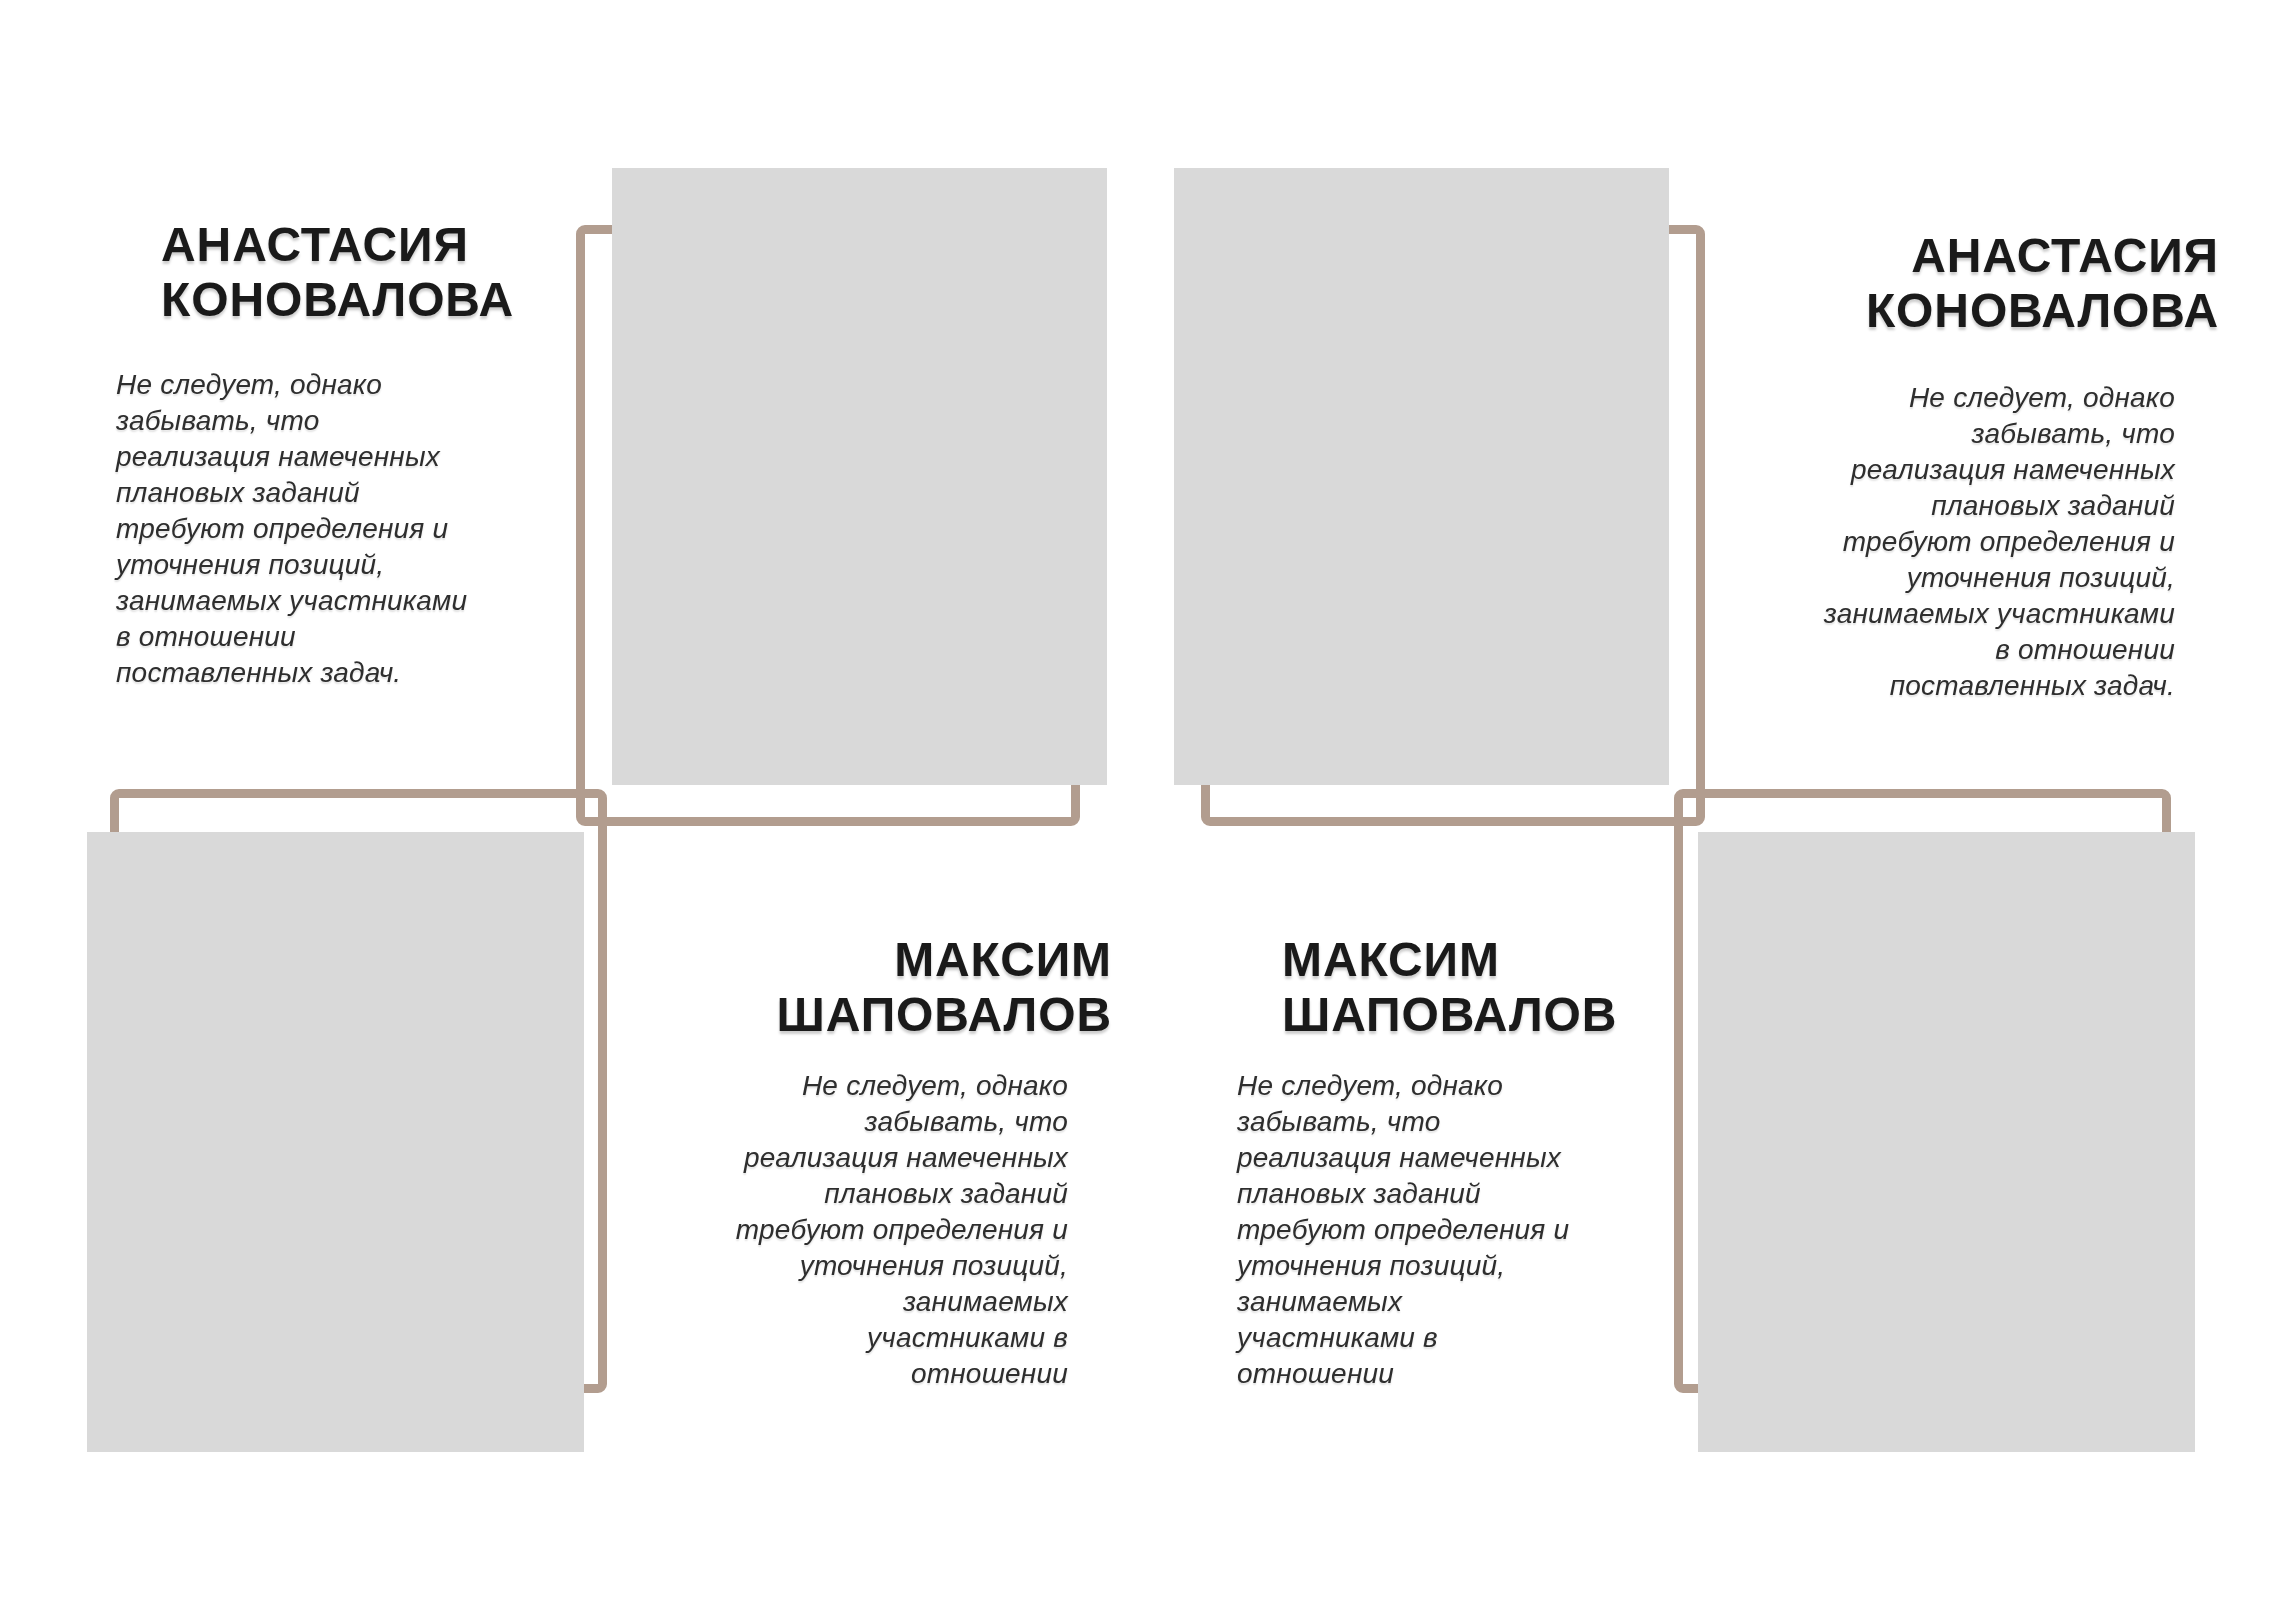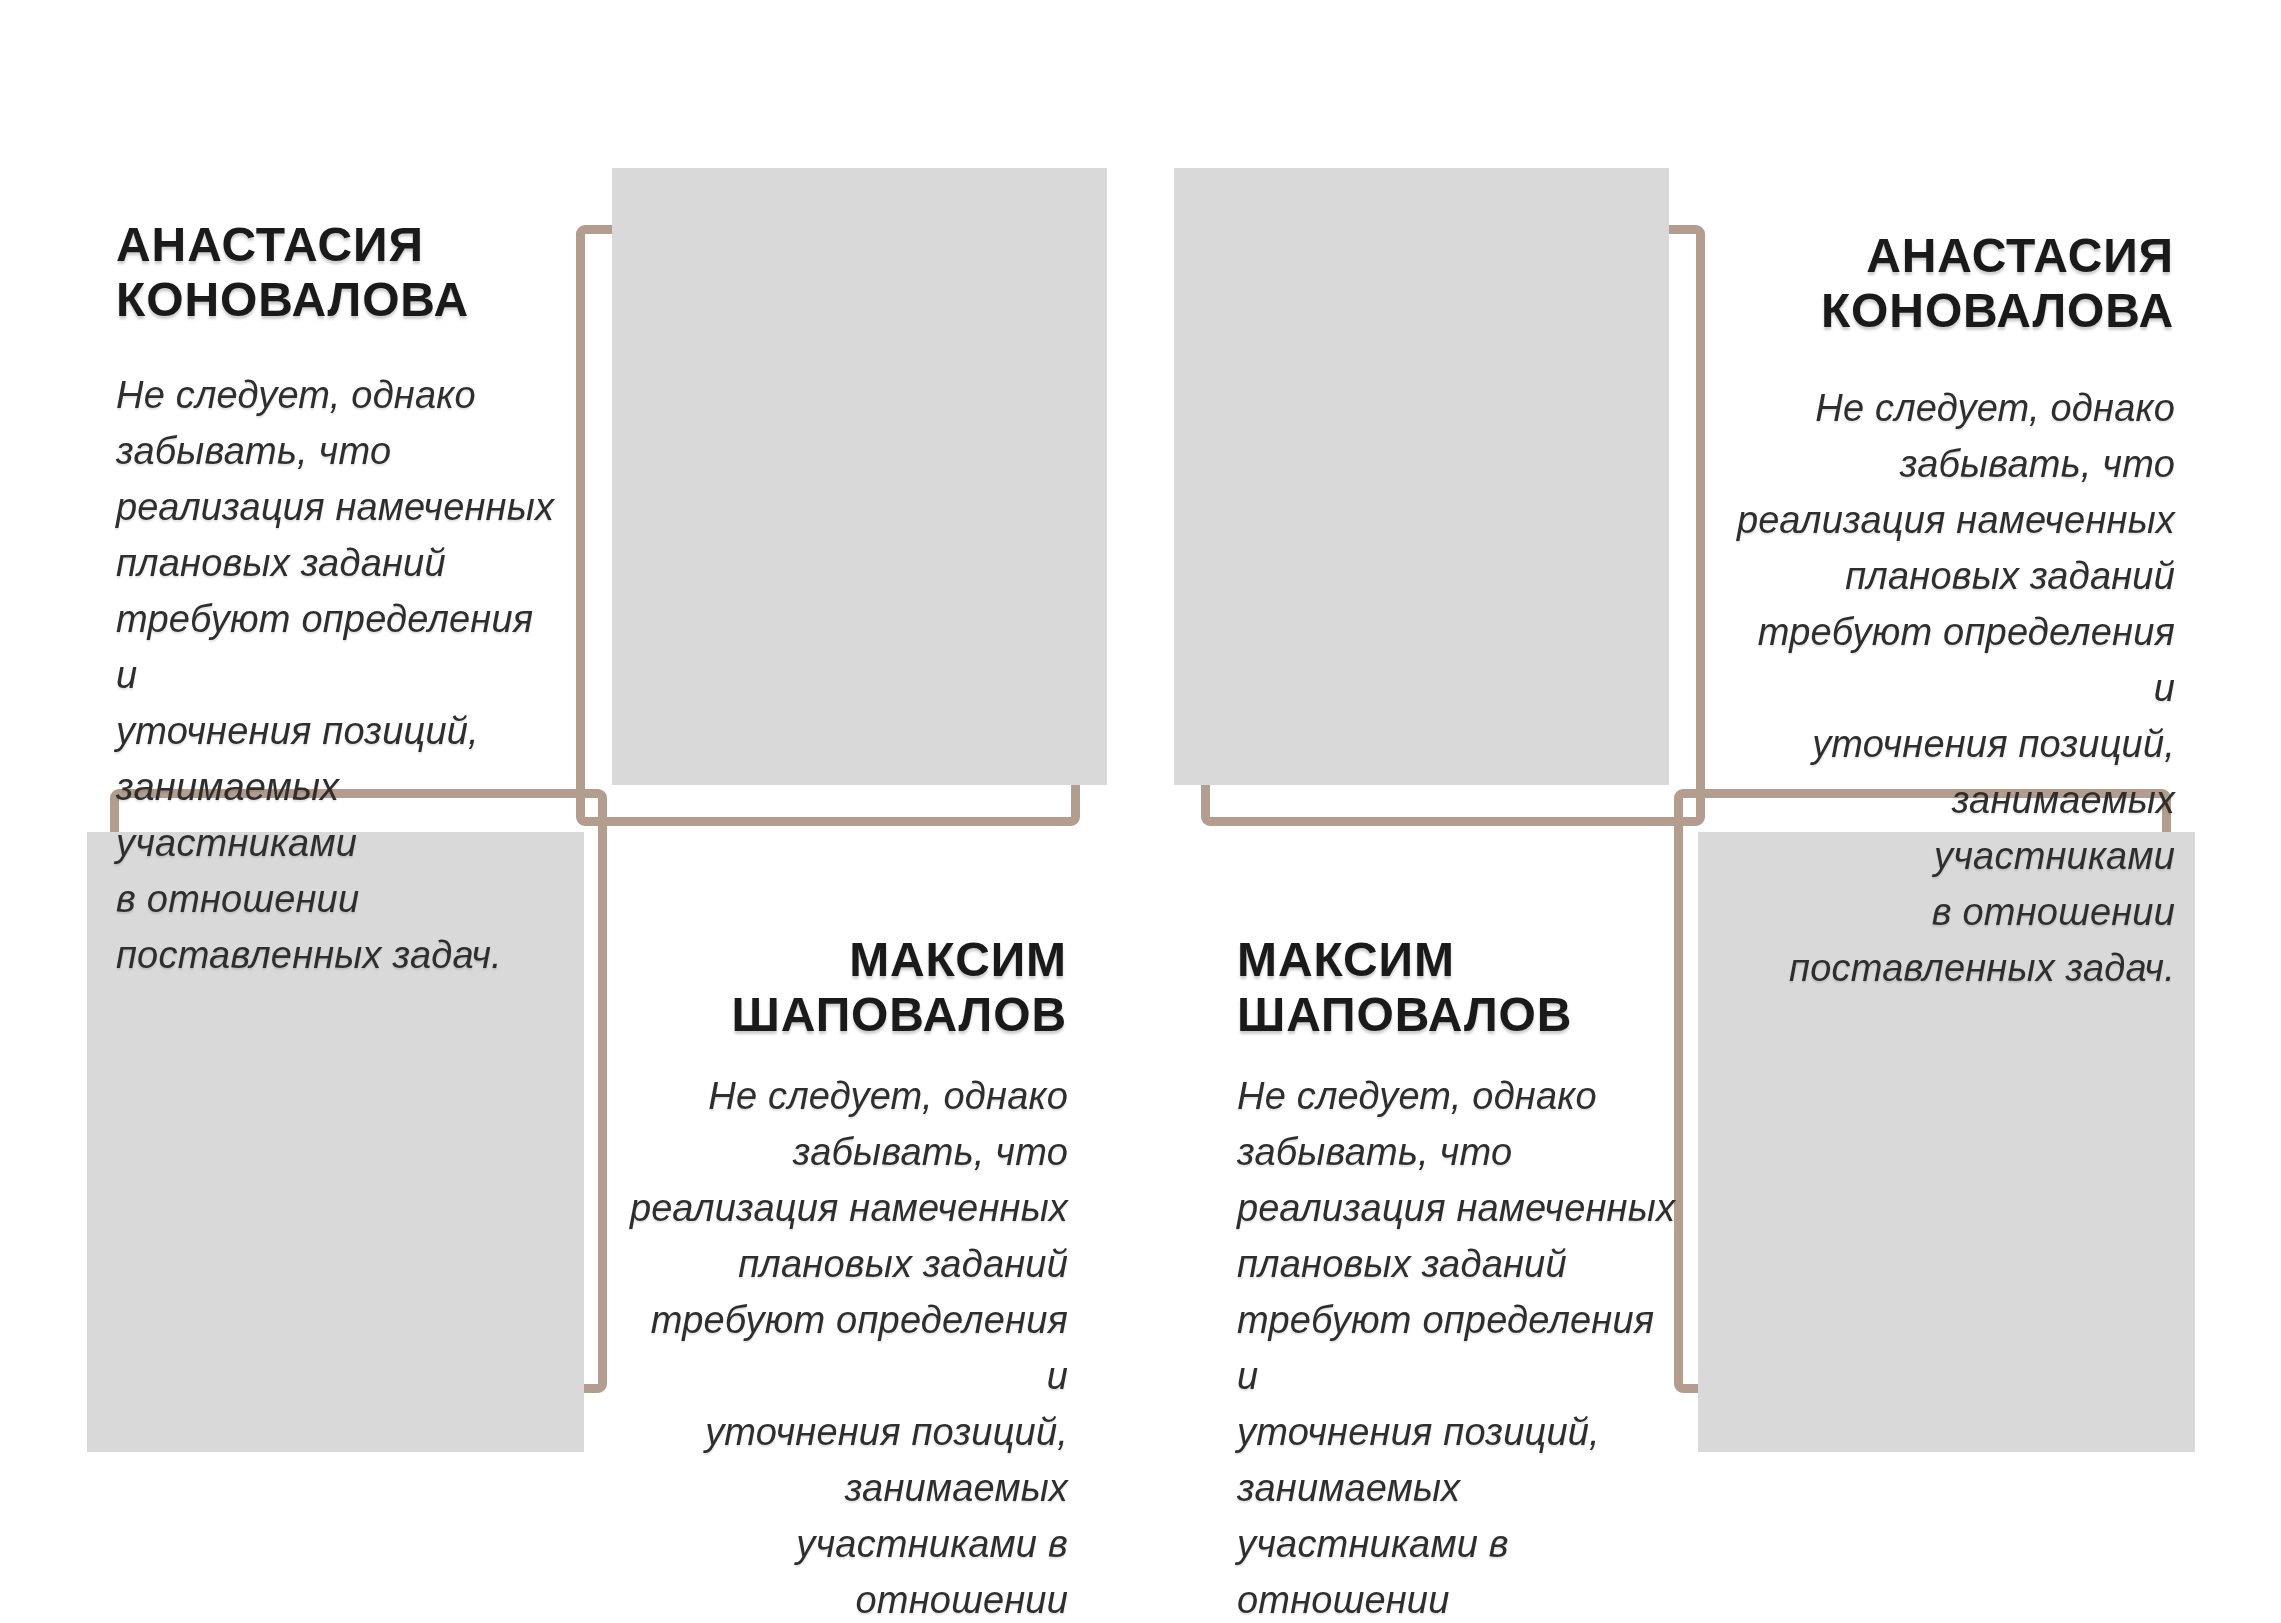--- a/index.html
+++ b/index.html
@@ -45,28 +45,29 @@
   .name{
     position:absolute;
     z-index:3;
     font-weight:800;
     font-size:48px;
     line-height:55px;
     letter-spacing:0.9px;
     color:var(--heading);
     white-space:pre-line;
     text-shadow:0 2.7px 2.7px rgba(0,0,0,0.20);
+    margin-left:45px;
   }
   .bio{
     position:absolute;
     z-index:3;
     font-style:italic;
     font-weight:300;
-    font-size:38px;
-    line-height:56px;
+    font-size:28px;
+    line-height:36px;
     letter-spacing:0.2px;
     color:var(--body);
     white-space:pre-line;
     text-shadow:0 1.8px 1.8px rgba(0,0,0,0.12);
   }
   .name-lt{left:116px;top:217px;width:481px;text-align:left;}
   .bio-lt{left:116px;top:367px;width:446px;text-align:left;}
   .name-rt{left:1693px;top:228px;width:481px;text-align:right;}
   .bio-rt{left:1729px;top:380px;width:446px;text-align:right;}
   .name-lb{left:586px;top:932px;width:481px;text-align:right;}

